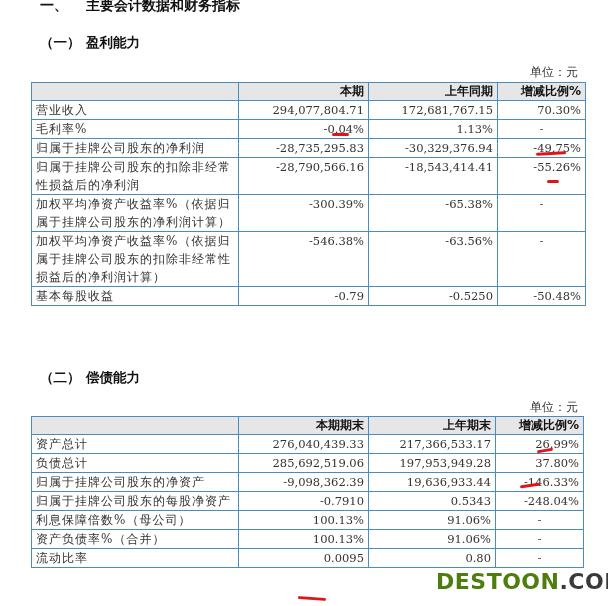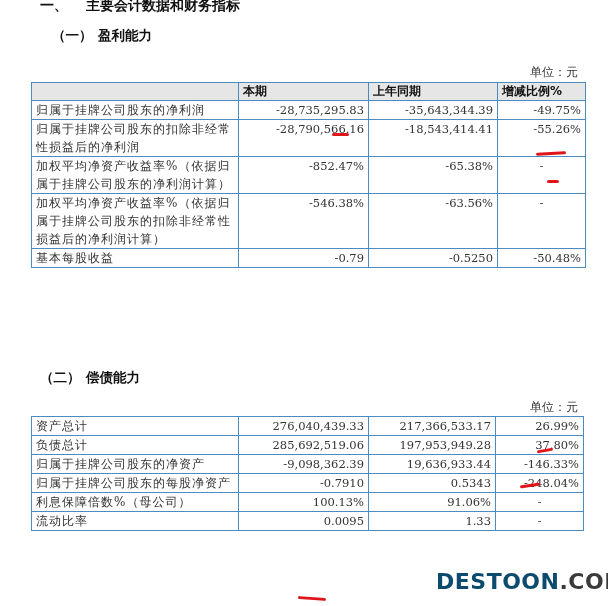--- a/index.html
+++ b/index.html
@@ -10,71 +10,83 @@
   .h1 .num { display: inline-block; width: 46px; }
   .h2 { position: absolute; left: 40px; font-family: "DejaVu Sans", sans-serif;
         font-weight: bold; font-size: 13.5px; color: #111; }
   .h2 .num { display: inline-block; width: 46px; }
   .unit { position: absolute; font-size: 12px; color: #333; right: 30px; }
   table.fin { position: absolute; left: 31px; border-collapse: collapse; table-layout: fixed;
               font-size: 12px; }
   table.fin td, table.fin th { border: 1px solid #4a8bc2; padding: 0 4px; line-height: 18px;
               vertical-align: top; overflow: hidden; white-space: nowrap; }
   table.fin th { background: #e6e6e6; font-family: "DejaVu Sans", sans-serif; font-weight: bold;
-              text-align: left; font-size: 12px; height: 17px; line-height: 17px; color: #111; margin-left: 12px; }
+              text-align: right; font-size: 12px; height: 17px; line-height: 17px; color: #111; margin-left: 12px; }
   table.fin td.label { text-align: left; white-space: normal; letter-spacing: 1px; color: #333; }
   table.fin td.num { text-align: right; color: #333; font-size: 11.5px; }
   table.fin td.dash { text-align: center; color: #666; }
   .mark { position: absolute; background: #e0151b; height: 3px; border-radius: 2px; }
   .wm { position: absolute; left: 436px; top: 569px; font-family: "DejaVu Sans", sans-serif;
         font-weight: bold; font-size: 22px; letter-spacing: 0.5px; }
-  .wm .a { color: #0c4a6e; }
+  .wm .a { color: #4d7c0f; }
   .wm .b { color: #3a3a3a; }
 </style>
 </head>
 <body>
 
 <div class="h1">
   <span class="num">一、</span><span>主要会计数据和财务指标</span>
 </div>
 
-<div class="h2" style="top:27px;margin-left:12px;">
+<div class="h2" style="top:34px;">
   <span class="num">（一）</span><span>盈利能力</span>
 </div>
 <div class="unit" style="top:64px;">单位：元</div>
 
 <table class="fin" style="top:82px; width:554px;">
   <colgroup>
       <col style="width:207px">
       <col style="width:130px">
       <col style="width:129px">
       <col style="width:88px">
     </colgroup>
   <tbody>
       <tr>
     <th></th>
     <th>本期</th>
     <th>上年同期</th>
     <th>增减比例%</th>
   </tr>
   <tr>
+    <td class="label">营业收入</td>
+    <td class="num">294,077,804.71</td>
+    <td class="num">172,681,767.15</td>
+    <td class="num">70.30%</td>
+  </tr>
+  <tr>
+    <td class="label">毛利率%</td>
+    <td class="num">-0.04%</td>
+    <td class="num">1.13%</td>
+    <td class="dash">-</td>
+  </tr>
+  <tr>
     <td class="label">归属于挂牌公司股东的净利润</td>
     <td class="num">-28,735,295.83</td>
-    <td class="num">-35,643,344.39</td>
+    <td class="num">-30,329,376.94</td>
     <td class="num">-49.75%</td>
   </tr>
   <tr>
     <td class="label">归属于挂牌公司股东的扣除非经常性损益后的净利润</td>
     <td class="num">-28,790,566.16</td>
     <td class="num">-18,543,414.41</td>
     <td class="num">-55.26%</td>
   </tr>
   <tr>
     <td class="label">加权平均净资产收益率%（依据归属于挂牌公司股东的净利润计算）</td>
-    <td class="num">-852.47%</td>
+    <td class="num">-300.39%</td>
     <td class="num">-65.38%</td>
     <td class="dash">-</td>
   </tr>
   <tr>
     <td class="label">加权平均净资产收益率%（依据归属于挂牌公司股东的扣除非经常性损益后的净利润计算）</td>
     <td class="num">-546.38%</td>
     <td class="num">-63.56%</td>
     <td class="dash">-</td>
   </tr>
   <tr>
@@ -92,20 +104,26 @@
 <div class="unit" style="top:399px;">单位：元</div>
 
 <table class="fin" style="top:416px; width:552px;">
   <colgroup>
       <col style="width:207px">
       <col style="width:130px">
       <col style="width:127px">
       <col style="width:88px">
     </colgroup>
   <tbody>
+      <tr>
+    <th></th>
+    <th>本期期末</th>
+    <th>上年期末</th>
+    <th>增减比例%</th>
+  </tr>
   <tr>
     <td class="label">资产总计</td>
     <td class="num">276,040,439.33</td>
     <td class="num">217,366,533.17</td>
     <td class="num">26.99%</td>
   </tr>
   <tr>
     <td class="label">负债总计</td>
     <td class="num">285,692,519.06</td>
     <td class="num">197,953,949.28</td>
@@ -123,23 +141,29 @@
     <td class="num">0.5343</td>
     <td class="num">-248.04%</td>
   </tr>
   <tr>
     <td class="label">利息保障倍数%（母公司）</td>
     <td class="num">100.13%</td>
     <td class="num">91.06%</td>
     <td class="dash">-</td>
   </tr>
   <tr>
+    <td class="label">资产负债率%（合并）</td>
+    <td class="num">100.13%</td>
+    <td class="num">91.06%</td>
+    <td class="dash">-</td>
+  </tr>
+  <tr>
     <td class="label">流动比率</td>
     <td class="num">0.0095</td>
-    <td class="num">1.33</td>
+    <td class="num">0.80</td>
     <td class="dash">-</td>
   </tr>
 </tbody>
   </table>
 
 <div class="mark" style="left:332px; top:133px; width:17px;"></div>
 <div class="mark" style="left:536px; top:152px; width:30px; transform:rotate(-3deg);"></div>
 <div class="mark" style="left:547px; top:180px; width:12px;"></div>
 <div class="mark" style="left:537px; top:449px; width:16px; transform:rotate(-10deg);"></div>
 <div class="mark" style="left:520px; top:484px; width:20px; transform:rotate(-8deg);"></div>

